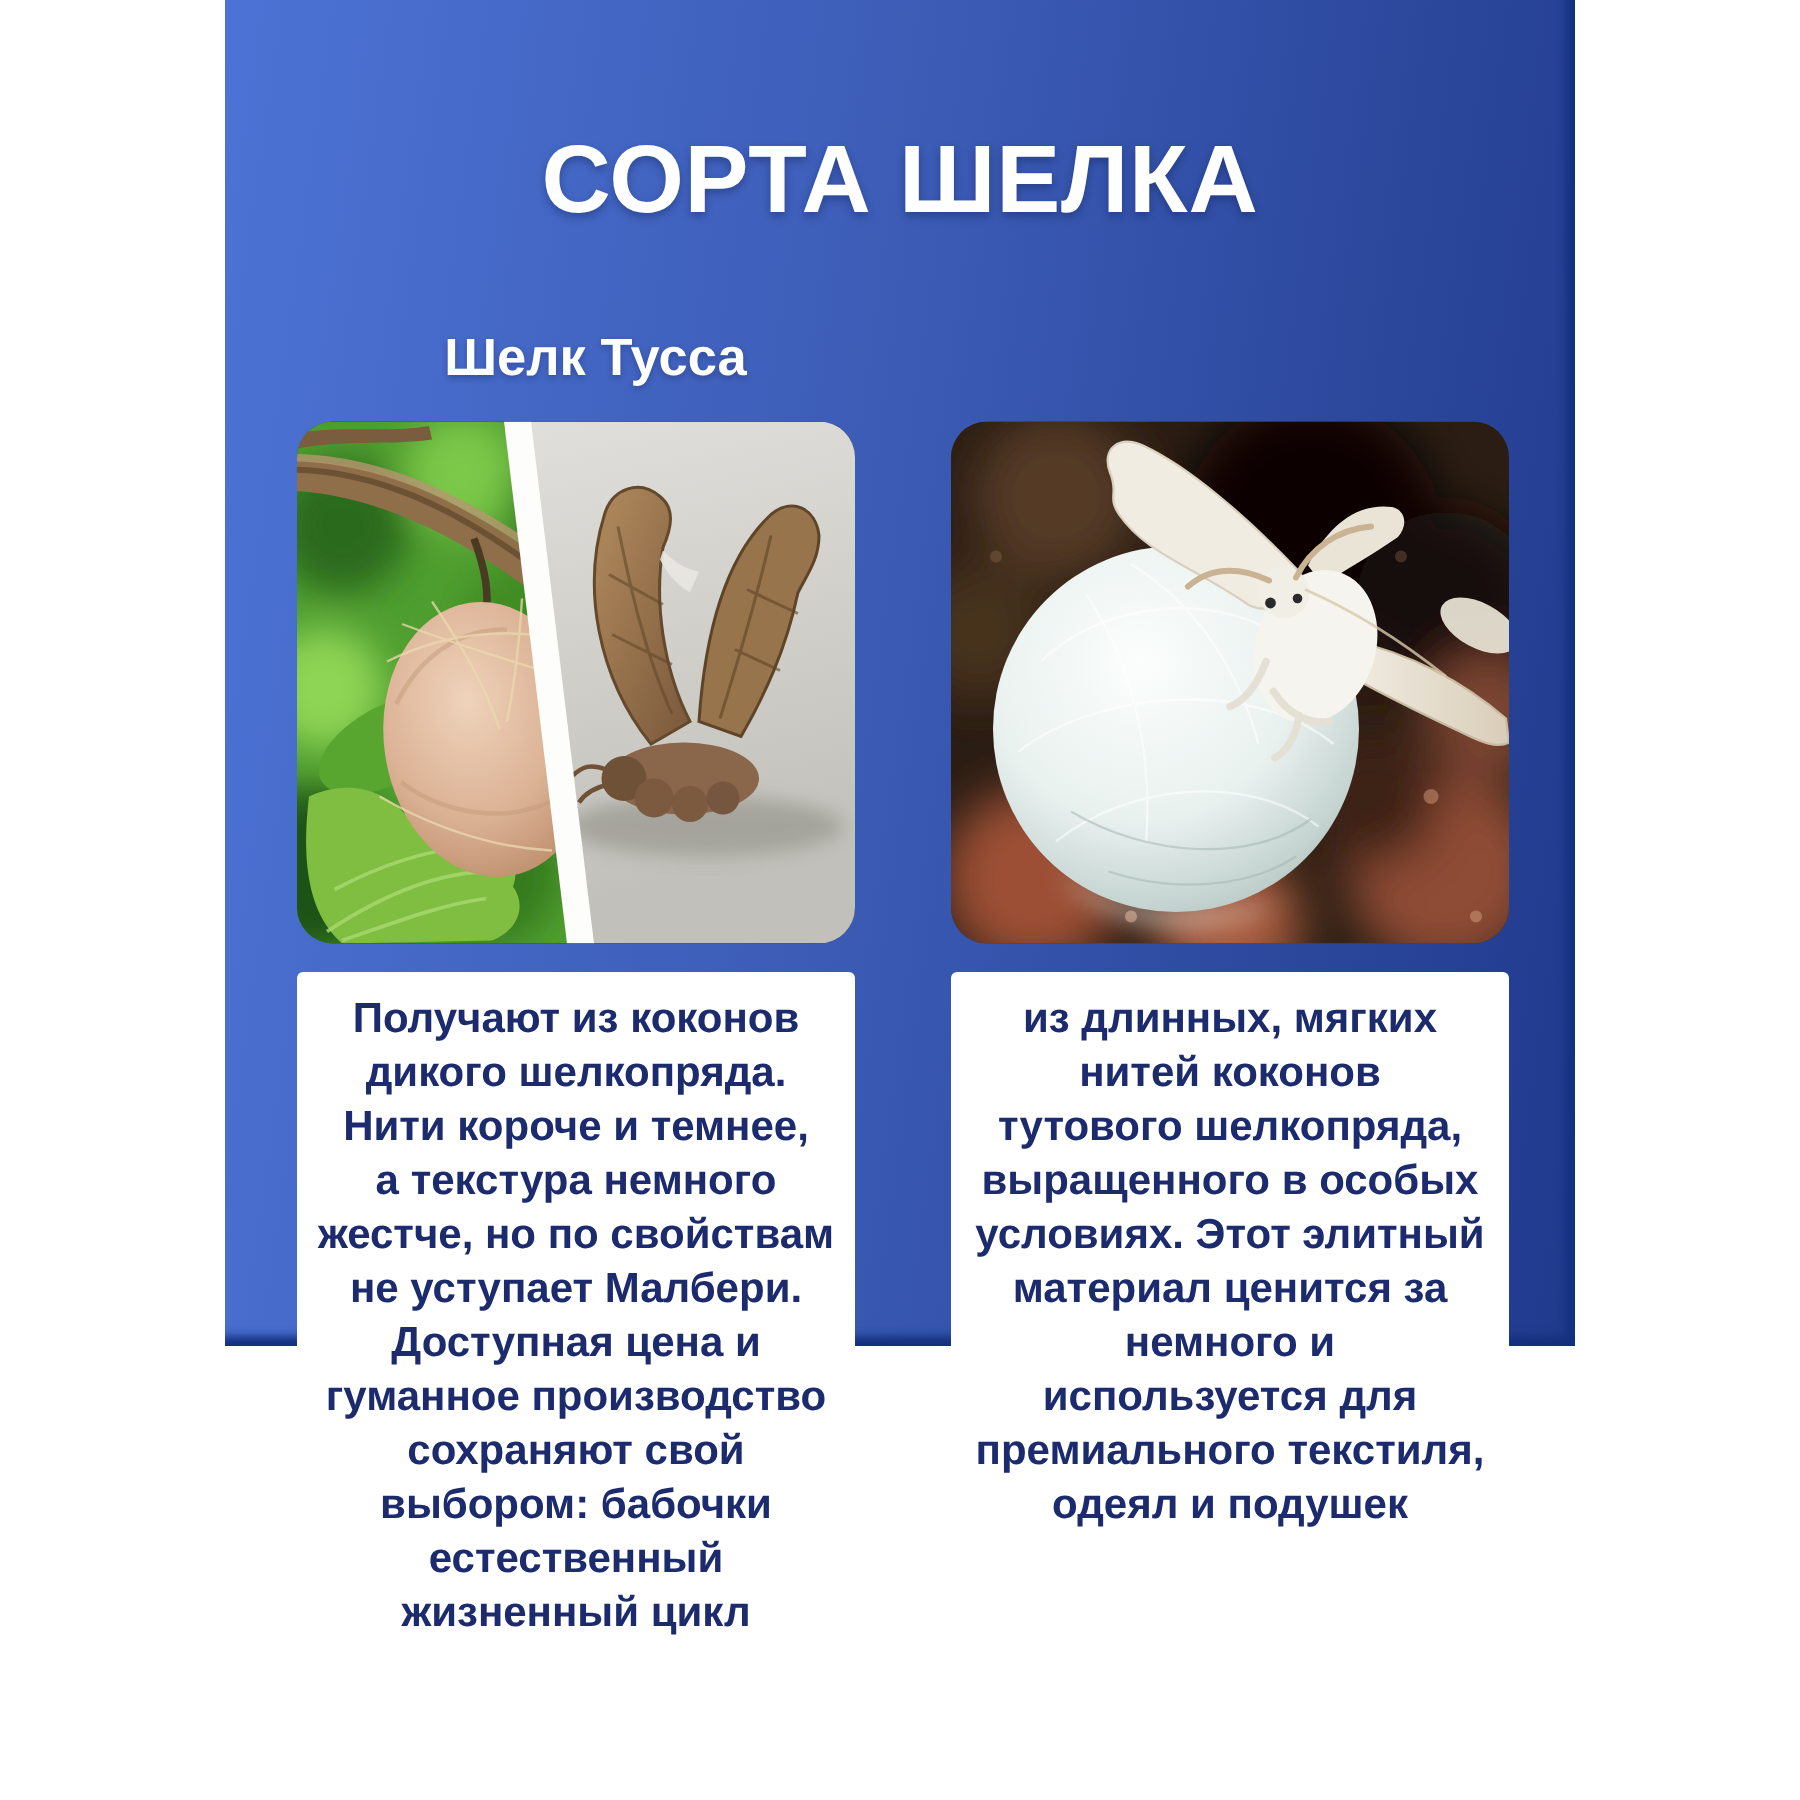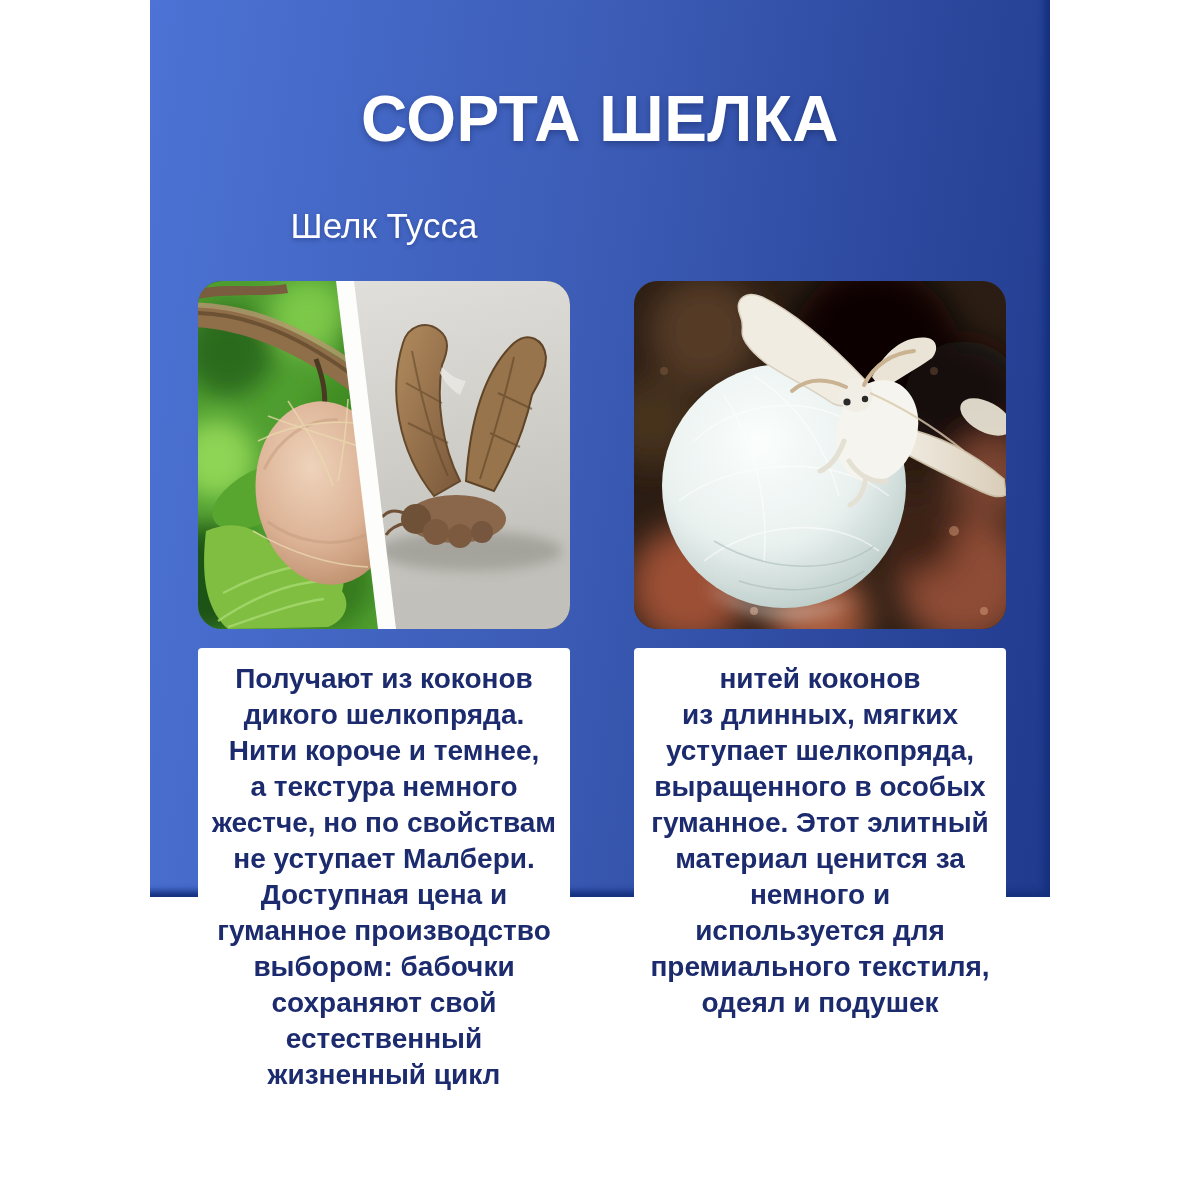--- a/index.html
+++ b/index.html
@@ -17,22 +17,22 @@
   .title{
     position:absolute;top:86px;left:0;width:100%;margin:0;
     text-align:center;color:var(--head);font-size:64px;font-weight:800;
     letter-spacing:.5px;line-height:1.05;
     text-shadow:0 3px 6px rgba(10,22,70,.35);
   }
   .col{position:absolute;top:0;width:372px;height:1200px;}
   .col-left{left:48px;}
   .col-right{left:484px;}
   .col-heading{
-    position:absolute;top:206px;left:0;width:100%;margin:0;
-    text-align:center;color:var(--head);font-size:35px;font-weight:400;
+    position:absolute;top:206px;left:0;width:100%;margin:13px;
+    text-align:center;color:var(--head);font-size:35px;font-weight:700;
     text-shadow:0 2px 4px rgba(10,22,70,.30);
   }
   .imgbox{
     position:absolute;top:281px;left:0;width:372px;height:348px;
     border-radius:24px;overflow:hidden;background:#444;
   }
   .imgbox svg{display:block;width:100%;height:100%;}
   .card{
     position:absolute;top:648px;left:0;width:372px;height:484px;
     background:var(--card);border-radius:4px;box-sizing:border-box;
@@ -144,22 +144,22 @@
       <div class="card">
         <div>
             <div>Получают из коконов</div>
             <div>дикого шелкопряда.</div>
             <div>Нити короче и темнее,</div>
             <div>а текстура немного</div>
             <div>жестче, но по свойствам</div>
             <div>не уступает Малбери.</div>
             <div>Доступная цена и</div>
             <div>гуманное производство</div>
+            <div>сохраняют свой</div>
             <div>выбором: бабочки</div>
-            <div>сохраняют свой</div>
             <div>естественный</div>
             <div>жизненный цикл</div>
           </div>
       </div>
     </div>
 
     <div class="col col-right">
 
       <div class="imgbox">
         <svg viewBox="0 0 372 348" preserveAspectRatio="none">
@@ -224,25 +224,25 @@
             <circle cx="231" cy="118" r="3.2" fill="#2a2a2a"></circle>
             <path d="M 212,106 C 190,96 172,98 158,110" stroke="#c9b392" stroke-width="4" fill="none" stroke-linecap="round"></path>
             <path d="M 230,104 C 240,84 258,72 280,70" stroke="#c9b392" stroke-width="4" fill="none" stroke-linecap="round"></path>
             <path d="M 236,112 C 268,126 300,146 330,170" stroke="#d8c8ac" stroke-width="2" fill="none" opacity="0.8"></path>
           </g>
         </svg>
       </div>
 
       <div class="card">
         <div>
+            <div>из длинных, мягких</div>
             <div>нитей коконов</div>
-            <div>из длинных, мягких</div>
-            <div>уступает шелкопряда,</div>
+            <div>тутового шелкопряда,</div>
             <div>выращенного в особых</div>
-            <div>гуманное. Этот элитный</div>
+            <div>условиях. Этот элитный</div>
             <div>материал ценится за</div>
             <div>немного и</div>
             <div>используется для</div>
             <div>премиального текстиля,</div>
             <div>одеял и подушек</div>
           </div>
       </div>
     </div>
 
   </div>

